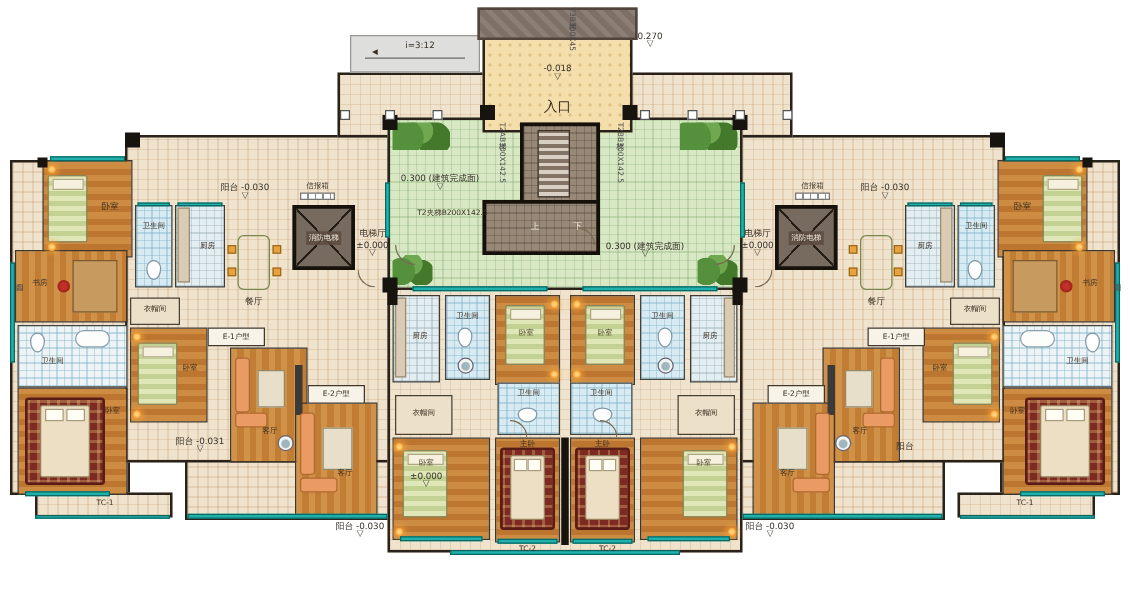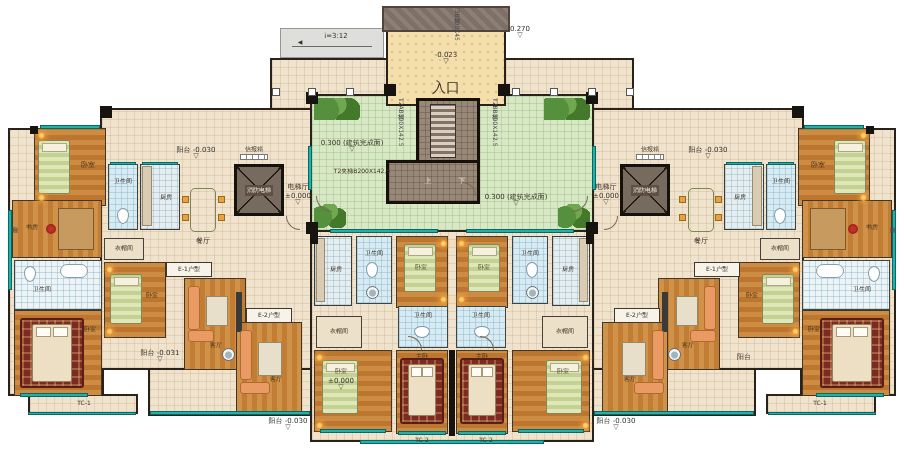--- a/index.html
+++ b/index.html
@@ -95,22 +95,22 @@
   <div class="p zone tile" style="left:270px;top:58px;width:120px;height:52px"></div>
   <div class="p zone tile" style="left:504px;top:58px;width:130px;height:52px"></div>
   <div class="p zone green" style="left:310px;top:94px;width:284px;height:138px"></div>
   <div class="p zone tan" style="left:386px;top:14px;width:120px;height:92px"></div>
   <div class="p canopy" style="left:382px;top:6px;width:128px;height:26px"></div>
   <div class="p ramp" style="left:280px;top:28px;width:104px;height:30px"></div>
   <div class="p rampline" style="left:292px;top:46px;width:80px;height:1px"></div>
   <div class="lb" style="left:336px;top:33px">i=3:12</div>
   <div class="lb" style="left:300px;top:39px;font-size:6px">◀</div>
 
-  <div class="lv" style="left:446px;top:52px"><span>-0.023</span><span class="tri">▽</span></div>
-  <div class="lb" style="left:446px;top:80px;font-size:14px">入口</div>
+  <div class="lv" style="left:446px;top:52px"><span>-0.018</span><span class="tri">▽</span></div>
+  <div class="lb" style="left:446px;top:80px;font-size:11px">入口</div>
   <div class="lv" style="left:520px;top:26px"><span>0.270</span><span class="tri">▽</span></div>
   <div class="vt" style="left:452px;top:6px;height:46px">T3梯B300X45</div>
   <div class="vt" style="left:396px;top:98px;height:48px">T2A梯B300X142.5</div>
   <div class="vt" style="left:490px;top:98px;height:48px">T2B梯B300X142.5</div>
   <div class="p blk" style="left:384px;top:84px;width:12px;height:12px"></div>
   <div class="p blk" style="left:498px;top:84px;width:12px;height:12px"></div>
   <div class="p col" style="left:272px;top:88px"></div>
   <div class="p col" style="left:308px;top:88px"></div>
   <div class="p col" style="left:346px;top:88px"></div>
   <div class="p col" style="left:512px;top:88px"></div>
@@ -316,21 +316,21 @@
   <div class="p sofa" style="left:690px;top:330px;width:26px;height:12px"></div>
   <div class="p ctable" style="left:676px;top:296px;width:22px;height:30px"></div>
   <div class="p tv" style="left:662px;top:292px;width:6px;height:40px"></div>
   <div class="lb lbs" style="left:688px;top:342px">客厅</div>
   <div class="ub" style="left:614px;top:308px;width:44px;height:13px">E-2户型</div>
   <div class="p room woodH" style="left:602px;top:322px;width:66px;height:92px"></div>
   <div class="p sofa" style="left:652px;top:330px;width:12px;height:50px"></div>
   <div class="p sofa" style="left:634px;top:382px;width:30px;height:12px"></div>
   <div class="p ctable" style="left:622px;top:342px;width:24px;height:34px"></div>
   <div class="lb lbs" style="left:630px;top:376px">客厅</div>
-  <div class="lb" style="left:744px;top:354px">阳台</div>
+  <div class="lb" style="left:724px;top:354px">阳台</div>
   <div class="p washer" style="left:668px;top:348px;width:13px;height:13px"></div>
   <div class="vt" style="left:888px;top:222px">阳台</div>
 
   <div class="p teal" style="left:40px;top:125px;width:60px;height:4px"></div>
   <div class="p teal" style="left:804px;top:125px;width:60px;height:4px"></div>
   <div class="p teal" style="left:8px;top:210px;width:4px;height:80px"></div>
   <div class="p teal" style="left:892px;top:210px;width:4px;height:80px"></div>
   <div class="p teal" style="left:20px;top:393px;width:68px;height:4px"></div>
   <div class="p teal" style="left:816px;top:393px;width:68px;height:4px"></div>
   <div class="p teal" style="left:28px;top:412px;width:108px;height:3px"></div>

